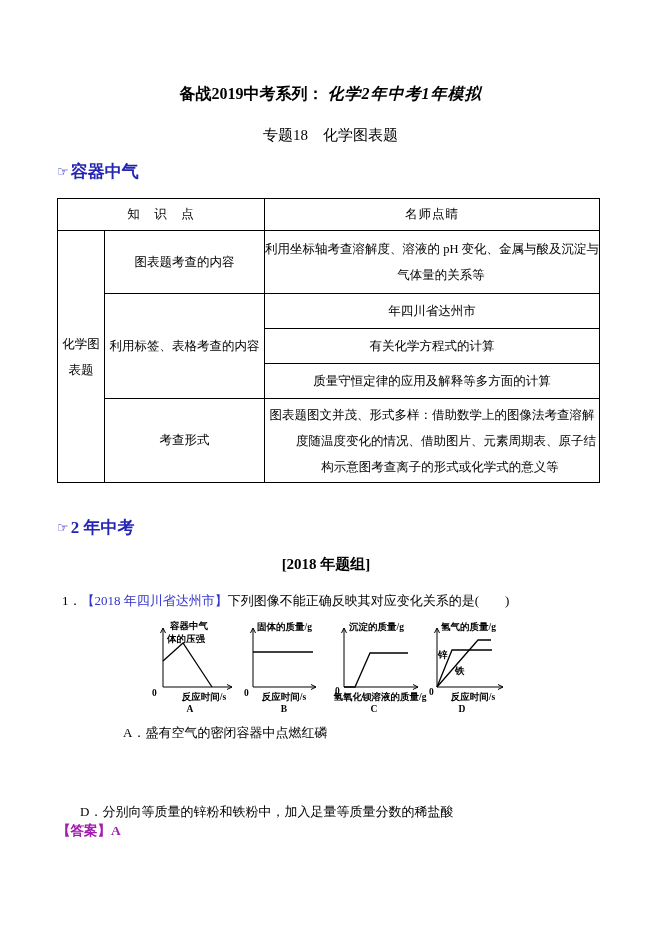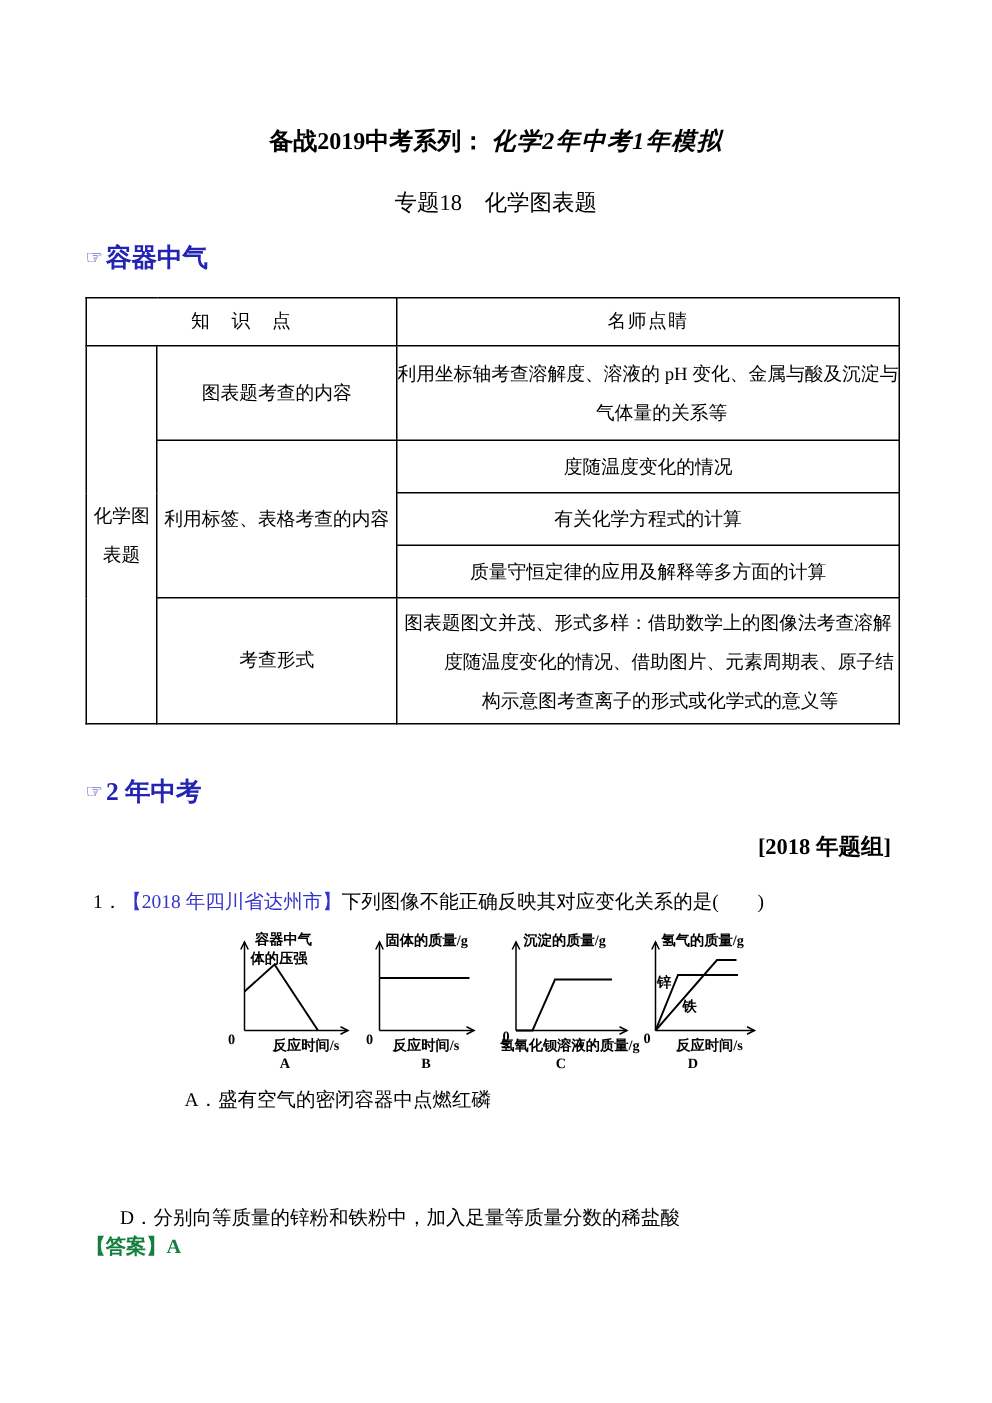--- a/index.html
+++ b/index.html
@@ -28,27 +28,27 @@
   .th-center { text-align:center; letter-spacing:1px; }
   .cell-cat { text-align:center; line-height:26px; }
   .cell-label { padding-left:8px; }
   .cell-tip { padding-left:8px; }
   .tip-lines { line-height:26px; }
   .tip-lines div { white-space:nowrap; }
   .ind-a { text-indent:18px; }
   .ind-b { text-indent:28px; }
   .ind-c { text-indent:16px; }
 
-  .group-title { top:555px; left:0; width:594px; text-align:right; font-size:15px; font-weight:bold; }
+  .group-title { top:555px; left:0; width:594px; text-align:center; font-size:15px; font-weight:bold;padding-left:29px; }
 
   .question-line { top:592px; left:62px; font-size:13px; white-space:nowrap; }
   .q-source { color:#3333cc; }
 
   .option-line { left:80px; font-size:13px; white-space:nowrap; }
-  .answer-line { top:822px; left:57px; font-size:13.5px; white-space:nowrap; color:#15803d; font-weight:bold; }
+  .answer-line { top:822px; left:57px; font-size:13.5px; white-space:nowrap; color:#a21caf; font-weight:bold; }
 
   .graph-svg { position:absolute; top:616px; }
   .gtxt { font-family:"Liberation Serif","DejaVu Serif",serif; font-size:9.5px; font-weight:bold; fill:#000; }
   .gaxis { stroke:#000; stroke-width:1; fill:none; }
   .gcurve { stroke:#000; stroke-width:1.3; fill:none; }
 </style>
 </head>
 <body>
 
 <div class="page">
@@ -79,21 +79,21 @@
         <td class="cell-label">图表题考查的内容</td>
         <td class="cell-tip">
           <div class="tip-lines">
             <div>利用坐标轴考查溶解度、溶液的 pH 变化、金属与酸及沉淀与</div>
             <div class="ind-a">气体量的关系等</div>
           </div>
         </td>
       </tr>
       <tr class="r2">
         <td rowspan="3" class="cell-label">利用标签、表格考查的内容</td>
-        <td class="cell-tip">度随温度变化的情况</td>
+        <td class="cell-tip">年四川省达州市</td>
       </tr>
       <tr class="r3">
         <td class="cell-tip">有关化学方程式的计算</td>
       </tr>
       <tr class="r4">
         <td class="cell-tip">质量守恒定律的应用及解释等多方面的计算</td>
       </tr>
       <tr class="r5">
         <td class="cell-label">考查形式</td>
         <td class="cell-tip">

